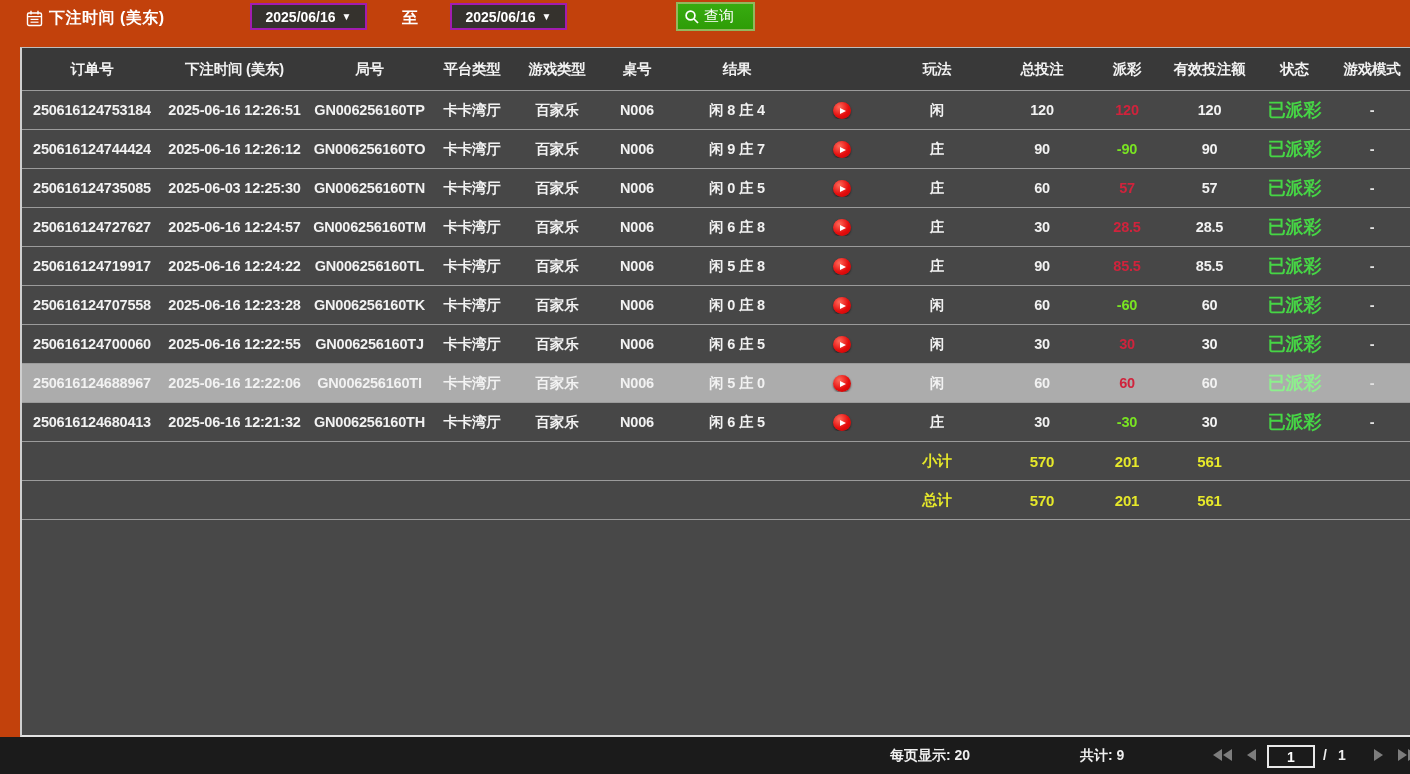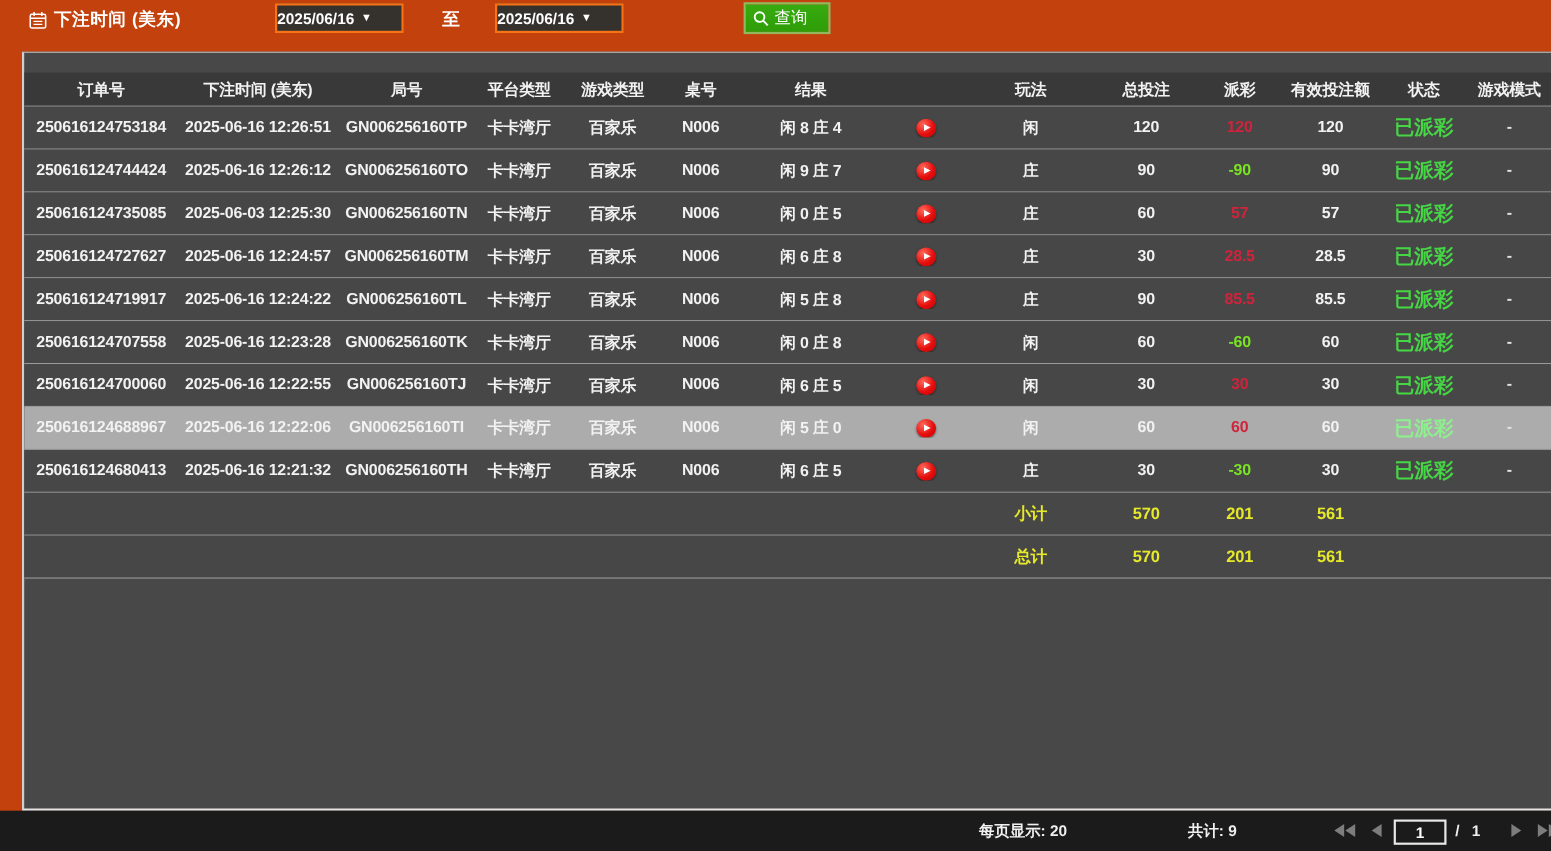--- a/index.html
+++ b/index.html
@@ -8,36 +8,36 @@
     position:relative; width:1410px; height:774px;
     background:#c2410c; overflow:hidden;
     font-family:"Liberation Sans","DejaVu Sans",sans-serif;
     font-weight:700;
   }
   
   .topbar { position:absolute; left:0; top:0; width:100%; height:46px; }
   .filter-label { position:absolute; left:26px; top:8px; display:flex; align-items:center; gap:6px;
     color:#ffffff; font-size:16px; letter-spacing:.5px; }
   .date-select { position:absolute; top:3px; width:117px; height:27px;
-    background:#35322d; border:2px solid #f97316; color:#fff;
-    display:flex; align-items:center; gap:6px;
+    background:#35322d; border:2px solid #a21caf; color:#fff;
+    display:flex; align-items:center; justify-content:center; gap:6px;
     font-size:14px; cursor:pointer; }
   .date-select .caret { font-size:10px; color:#fff; }
   .to-label { position:absolute; left:402px; top:8px; color:#fff; font-size:16px; }
   .query-btn { position:absolute; left:676px; top:2px; height:29px; padding:0 19px 0 6px;
     background:linear-gradient(#38ab10,#2e9d07); border:2px solid #93b75e; color:#fff;
     display:flex; align-items:center; gap:4px; font-size:15px; cursor:pointer; }
   
   .table-wrap { position:absolute; left:20px; top:47px; right:0; bottom:37px;
     background:#484848; border-left:2px solid #cfcfcf; border-top:1px solid #bdbdbd;
     border-bottom:2px solid #e3e3e3; overflow:hidden; }
   .trow, .thead-row { display:grid;
     grid-template-columns:140px 145px 125px 80px 90px 70px 130px 80px 110px 100px 70px 95px 75px 80px;
     align-items:center; }
-  .thead-row { height:31px; background:#393939; border-bottom:1px solid #9b9b9b;margin-top:18px; }
+  .thead-row { height:43px; background:#393939; border-bottom:1px solid #9b9b9b; }
   .hcell { color:#dfc182; font-size:14px; }
   .trow { height:39px; background:#474747; border-bottom:1px solid #9b9b9b; cursor:pointer; }
   .cell { text-align:center; font-size:14.5px; color:#f2f2f2; letter-spacing:-0.2px;
     white-space:nowrap; overflow:hidden; }
   .pos { color:#d0233c; }
   .neg { color:#79e422; }
   .status { color:#46d545; font-size:18px; }
   .dim { color:#e2e2e2; }
   .highlight { background:#acacac; }
   .highlight .status { color:#8df08d; }

